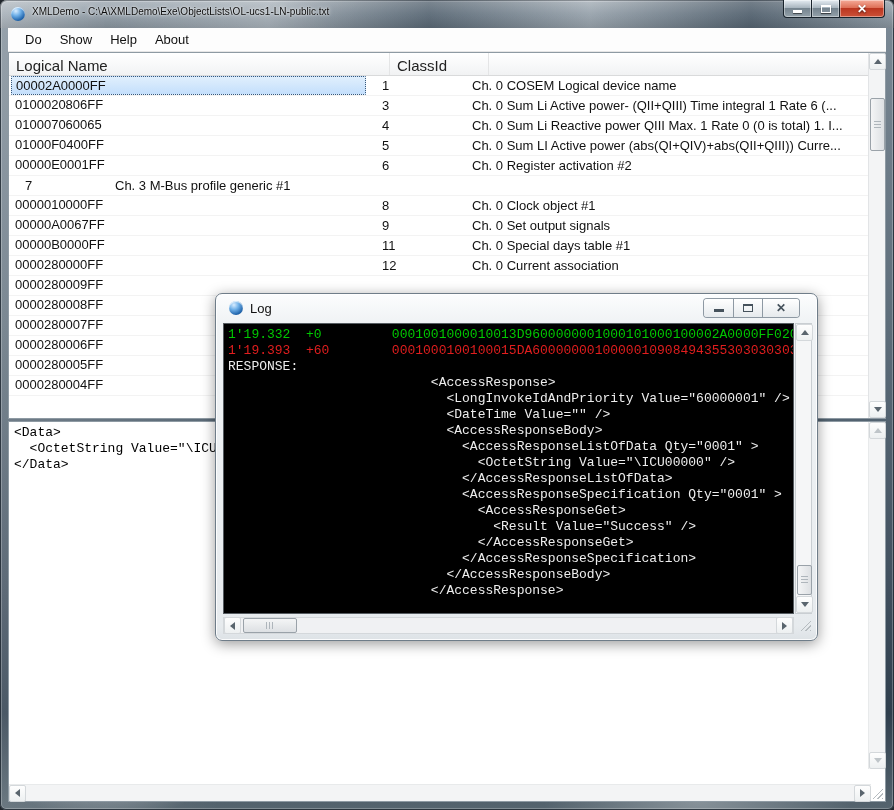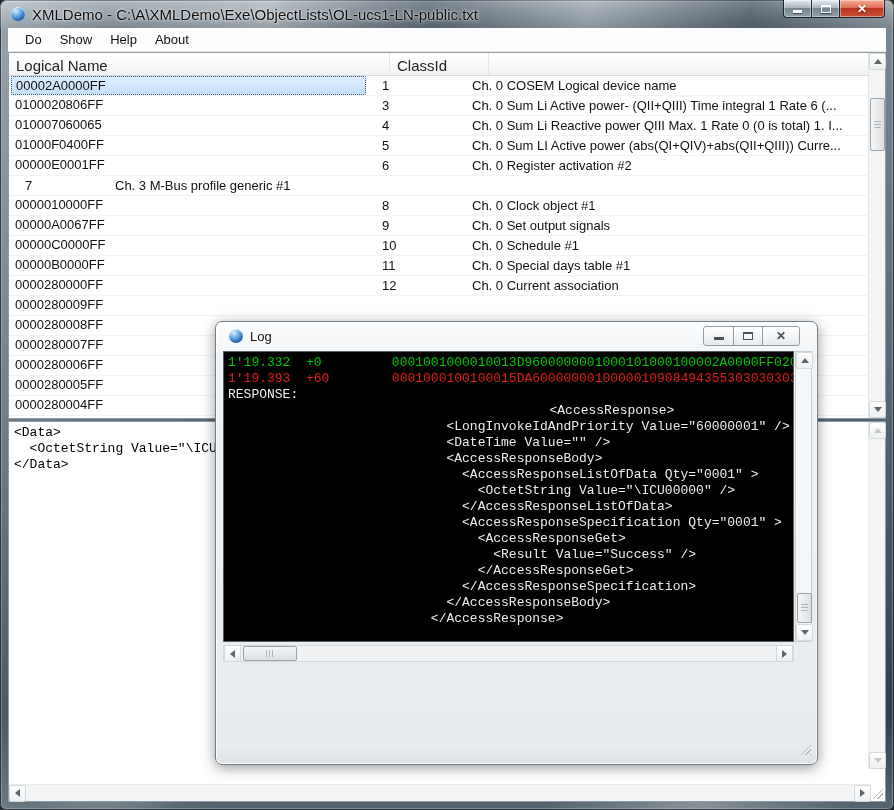--- a/index.html
+++ b/index.html
@@ -18,21 +18,21 @@
   }
   .titlebar { position:absolute; left:0; top:0; right:0; height:28px;
     background:
       linear-gradient(90deg, rgba(255,255,255,.20) 0%, rgba(255,255,255,0) 12%, rgba(255,255,255,.28) 30%,
         rgba(10,25,40,.25) 48%, rgba(255,255,255,.22) 66%, rgba(10,25,40,.30) 84%, rgba(255,255,255,.12) 100%),
       linear-gradient(180deg, rgba(255,255,255,.30), rgba(255,255,255,.05) 50%, rgba(0,0,0,.12));
   }
   .app-icon { position:absolute; left:11px; top:7px; width:14px; height:14px; border-radius:50%;
     background: radial-gradient(circle at 35% 28%, #d9edff, #6fb0e8 35%, #1f63ab 72%, #0c3a70);
     box-shadow: inset 0 1px 1px rgba(255,255,255,.8); }
-  .title-text { position:absolute; left:32px; top:6px; font-size:15px; color:#0c0c0c;
+  .title-text { position:absolute; left:32px; top:6px; font-size:10px; color:#0c0c0c;
     text-shadow:0 0 5px rgba(255,255,255,.75), 0 0 2px rgba(255,255,255,.9); white-space:nowrap; }
 
   .cap-group { position:absolute; top:0; right:9px; display:flex; height:18px; }
   .cap-btn { border:1px solid #18232c; border-top:none; display:flex; align-items:center; justify-content:center;
     background:linear-gradient(#e6edf3 0%, #a9b6c0 45%, #75848f 50%, #94a1aa 100%);
     box-shadow: inset 0 0 0 1px rgba(255,255,255,.4); }
   .cap-btn + .cap-btn { border-left:none; }
   .cap-min { width:29px; border-bottom-left-radius:4px; }
   .cap-max { width:28px; }
   .cap-close { width:45px; border-bottom-right-radius:4px;
@@ -94,23 +94,23 @@
   
   .detailbox { position:absolute; left:8px; top:421px; width:878px; height:381px; background:#fff;
     border:1px solid #8e9aa3; }
   .detail-text { position:absolute; left:5px; top:3px; font-family:"Liberation Mono", monospace;
     font-size:13px; line-height:16px; color:#000; white-space:pre; }
   .detail-vscroll { right:0; top:0; height:347px; border-left:1px solid #e8eaeb; }
   .detail-vscroll .sb-up { position:absolute; top:0; }  .detail-vscroll .sb-down { position:absolute; bottom:0; }
   .detail-hscroll { left:0; bottom:0; width:862px; border-top:1px solid #e8eaeb; }
 
   
-  .log-window { position:absolute; left:215px; top:293px; width:603px; height:444px; border-radius:7px;
+  .log-window { position:absolute; left:215px; top:293px; width:603px; height:348px; border-radius:7px;
     background:linear-gradient(180deg, #fcfdfe 0%, #f0f3f5 8%, #e7ebee 96%, #dde2e6 100%);
-    border:1px solid #6f7d89; box-shadow:0 3px 14px rgba(0,0,0,.4), inset 0 0 0 1px rgba(255,255,255,.85);margin-top:28px; }
+    border:1px solid #6f7d89; box-shadow:0 3px 14px rgba(0,0,0,.4), inset 0 0 0 1px rgba(255,255,255,.85); }
   .log-titlebar { position:absolute; left:0; top:0; right:0; height:28px; }
   .log-orb { position:absolute; left:13px; top:7px; width:14px; height:14px; border-radius:50%;
     background:radial-gradient(circle at 35% 28%, #d9edff, #6fb0e8 35%, #1f63ab 72%, #0c3a70);
     box-shadow:inset 0 1px 1px rgba(255,255,255,.8); }
   .log-title { position:absolute; left:34px; top:7px; font-size:13px; color:#111; }
   .logcap-group { position:absolute; top:5px; right:18px; display:flex; height:18px;
     border-radius:3px; overflow:hidden; box-shadow:0 0 0 1px #8e99a3; }
   .logcap-btn { background:linear-gradient(#ffffff,#e6eaed); display:flex; align-items:center; justify-content:center; }
   .logcap-btn + .logcap-btn { border-left:1px solid #8e99a3; }
   .lg-min-btn { width:29px; } .lg-max-btn { width:29px; } .lg-close-btn { width:37px; }
@@ -215,27 +215,20 @@
         </div>
           <div class="lv-row">
           <div class="cell c-name">
               <span class="sel-box">00000A0067FF</span>
             </div>
           <div class="cell c-class">9</div>
           <div class="cell c-desc">Ch. 0 Set output signals</div>
         </div>
           <div class="lv-row">
           <div class="cell c-name">
-              <span class="sel-box">00000C0000FF</span>
-            </div>
-          <div class="cell c-class">10</div>
-          <div class="cell c-desc">Ch. 0 Schedule #1</div>
-        </div>
-          <div class="lv-row">
-          <div class="cell c-name">
               <span class="sel-box">00000B0000FF</span>
             </div>
           <div class="cell c-class">11</div>
           <div class="cell c-desc">Ch. 0 Special days table #1</div>
         </div>
           <div class="lv-row">
           <div class="cell c-name">
               <span class="sel-box">0000280000FF</span>
             </div>
           <div class="cell c-class">12</div>
@@ -335,21 +328,21 @@
             <div class="lg-close">✕</div>
           </div>
       </div>
     </div>
 
     <div class="terminal terminal-pad">
 
     <div class="log-line" style="color: rgb(0, 200, 0);"><span>1'19.332  +0         0001001000010013D9600000001000101000100002A0000FF020</span></div>
         <div class="log-line" style="color: rgb(225, 30, 30);"><span>1'19.393  +60        0001000100100015DA6000000010000010908494355303030303</span></div>
         <div class="log-line" style="color: rgb(237, 237, 237);"><span>RESPONSE:</span></div>
-        <div class="log-line" style="color: rgb(237, 237, 237); text-align: center;"><span>                          &lt;AccessResponse&gt;</span></div>
+        <div class="log-line" style="color: rgb(237, 237, 237);"><span>                          &lt;AccessResponse&gt;</span></div>
         <div class="log-line" style="color: rgb(237, 237, 237);"><span>                            &lt;LongInvokeIdAndPriority Value="60000001" /&gt;</span></div>
         <div class="log-line" style="color: rgb(237, 237, 237);"><span>                            &lt;DateTime Value="" /&gt;</span></div>
         <div class="log-line" style="color: rgb(237, 237, 237);"><span>                            &lt;AccessResponseBody&gt;</span></div>
         <div class="log-line" style="color: rgb(237, 237, 237);"><span>                              &lt;AccessResponseListOfData Qty="0001" &gt;</span></div>
         <div class="log-line" style="color: rgb(237, 237, 237);"><span>                                &lt;OctetString Value="\ICU00000" /&gt;</span></div>
         <div class="log-line" style="color: rgb(237, 237, 237);"><span>                              &lt;/AccessResponseListOfData&gt;</span></div>
         <div class="log-line" style="color: rgb(237, 237, 237);"><span>                              &lt;AccessResponseSpecification Qty="0001" &gt;</span></div>
         <div class="log-line" style="color: rgb(237, 237, 237);"><span>                                &lt;AccessResponseGet&gt;</span></div>
         <div class="log-line" style="color: rgb(237, 237, 237);"><span>                                  &lt;Result Value="Success" /&gt;</span></div>
         <div class="log-line" style="color: rgb(237, 237, 237);"><span>                                &lt;/AccessResponseGet&gt;</span></div>

